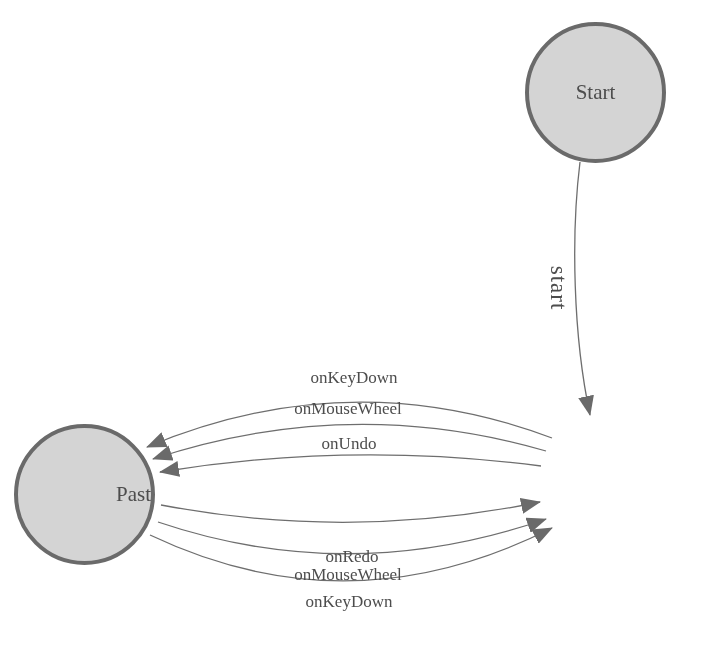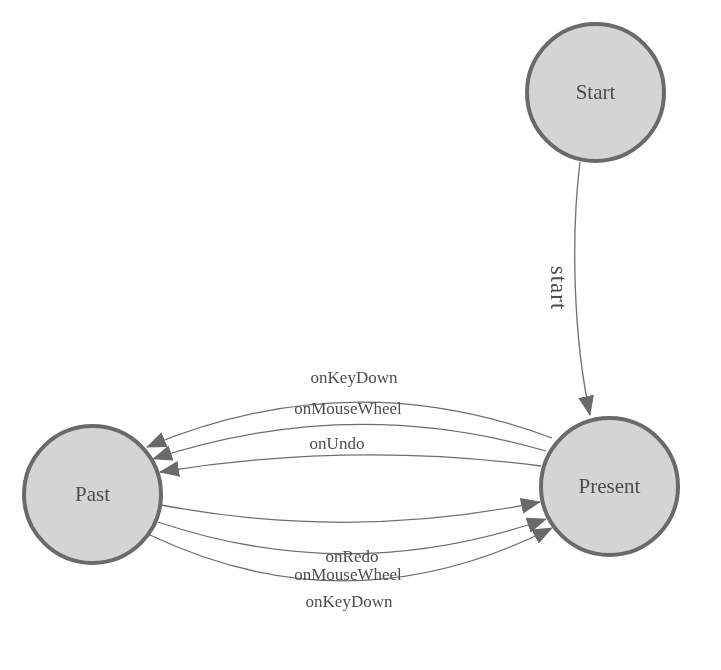--- a/index.html
+++ b/index.html
@@ -33,40 +33,40 @@
     border-radius: 50%;
     background: #d4d4d4;
     border: 4px solid #6a6a6a;
     display: flex;
     align-items: center;
     justify-content: center;
     color: #4d4d4d;
     font-size: 21px;
   }
   .node-start   { left: 525px; top: 22px;  }
-  .node-past    { left: 22px;  top: 424px; }
+  .node-past    { left: 14px;  top: 424px; justify-content: flex-end; }
   .node-present { left: 539px; top: 416px; }
 
   .edge-label {
     position: absolute;
     transform: translate(-50%, -50%);
     color: #4d4d4d;
     font-size: 17px;
     white-space: nowrap;
     line-height: 1;
   }
   .lbl-start {
     left: 558px; top: 288px;
     font-size: 23px;
     letter-spacing: 1px;
     transform: translate(-50%, -50%) rotate(90deg);
   }
   .lbl-onkeydown-top    { left: 354px; top: 377px; }
   .lbl-onmousewheel-top { left: 348px; top: 408px; }
-  .lbl-onundo           { left: 337px; top: 443px; }
+  .lbl-onundo           { left: 349px; top: 443px; }
   .lbl-onredo           { left: 352px; top: 556px; }
   .lbl-onmousewheel-bot { left: 348px; top: 574px; }
   .lbl-onkeydown-bot    { left: 349px; top: 601px; }
 </style>
 </head>
 <body>
 
 <div class="canvas">
 
   <svg class="edges" width="721" height="670" viewBox="0 0 721 670">
@@ -86,23 +86,20 @@
     <path class="edge-path" marker-end="url(#arrow)" d="M158,522 Q350,587 546,519"></path>
     <path class="edge-path" marker-end="url(#arrow)" d="M150,535 Q350,630 552,528"></path>
   </svg>
 
   <div class="node node-start">
     <span>Start</span>
   </div>
   <div class="node node-past">
     <span>Past</span>
   </div>
-  <div class="node node-present">
-    <span>Present</span>
-  </div>
 
   <span class="edge-label lbl-start">start</span>
   <span class="edge-label lbl-onkeydown-top">onKeyDown</span>
   <span class="edge-label lbl-onmousewheel-top">onMouseWheel</span>
   <span class="edge-label lbl-onundo">onUndo</span>
   <span class="edge-label lbl-onredo">onRedo</span>
   <span class="edge-label lbl-onmousewheel-bot">onMouseWheel</span>
   <span class="edge-label lbl-onkeydown-bot">onKeyDown</span>
 
 </div>

